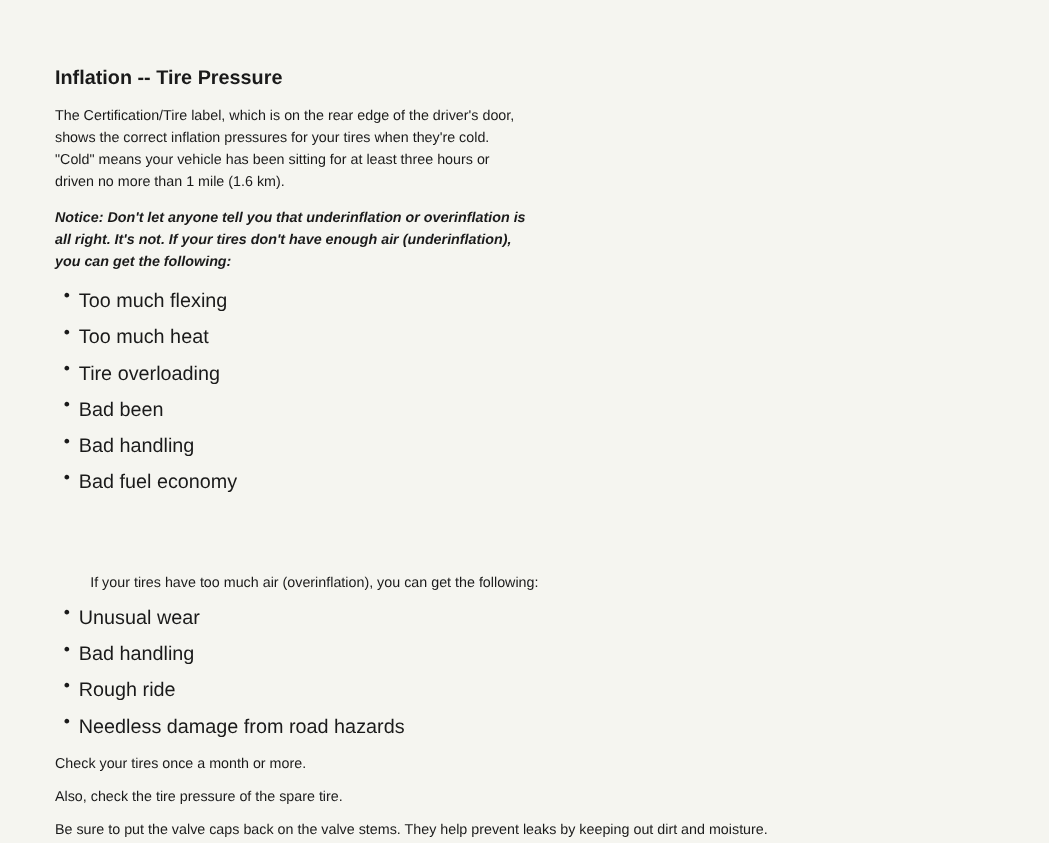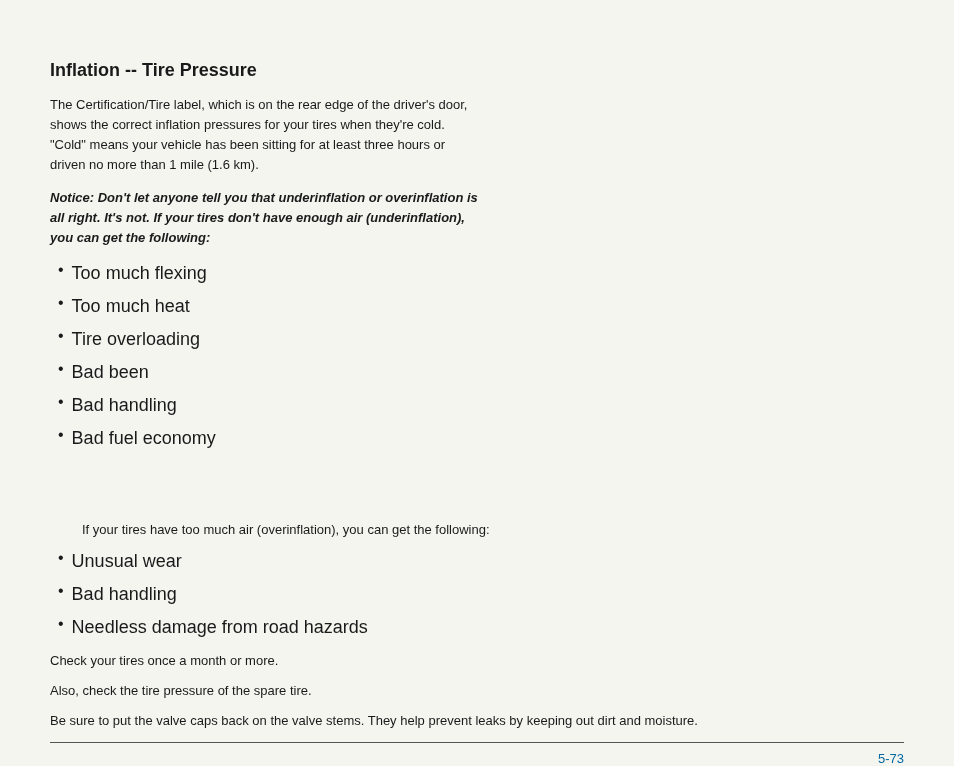--- a/index.html
+++ b/index.html
@@ -166,20 +166,23 @@
       <p class="overinflation-intro">If your tires have too much air (overinflation), you can get the following:</p>
 
       <ul class="bullet-list">
         <li>
           <span>Unusual wear</span>
         </li>
         <li>
           <span>Bad handling</span>
         </li>
         <li>
+          <span>Rough ride</span>
+        </li>
+        <li>
           <span>Needless damage from road hazards</span>
         </li>
       </ul>
 
 
       <p class="body-text">Check your tires once a month or more.</p>
 
       <p class="body-text">Also, check the tire pressure of the spare tire.</p>
 
 

